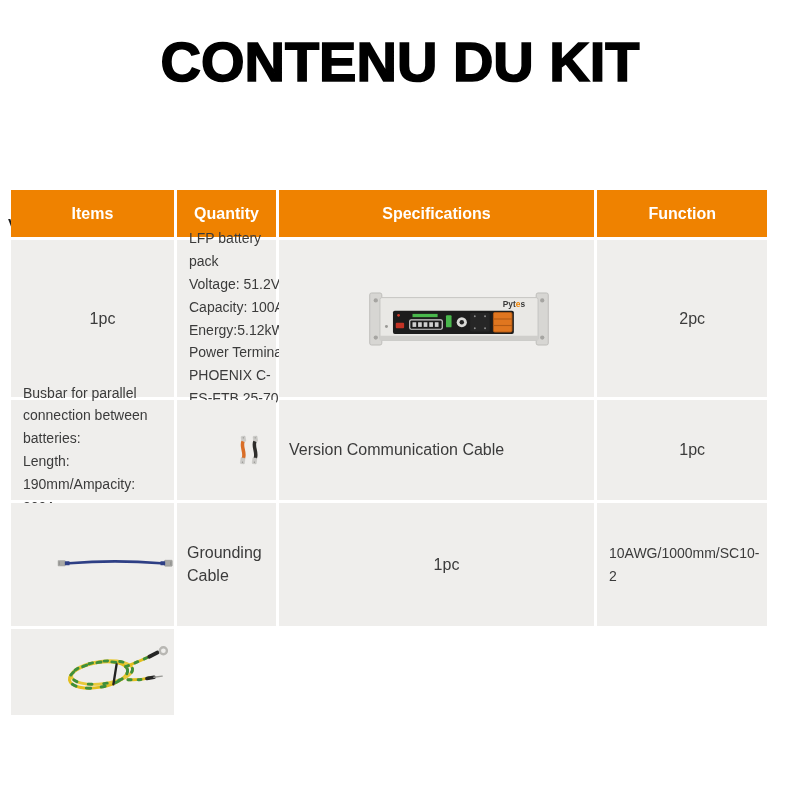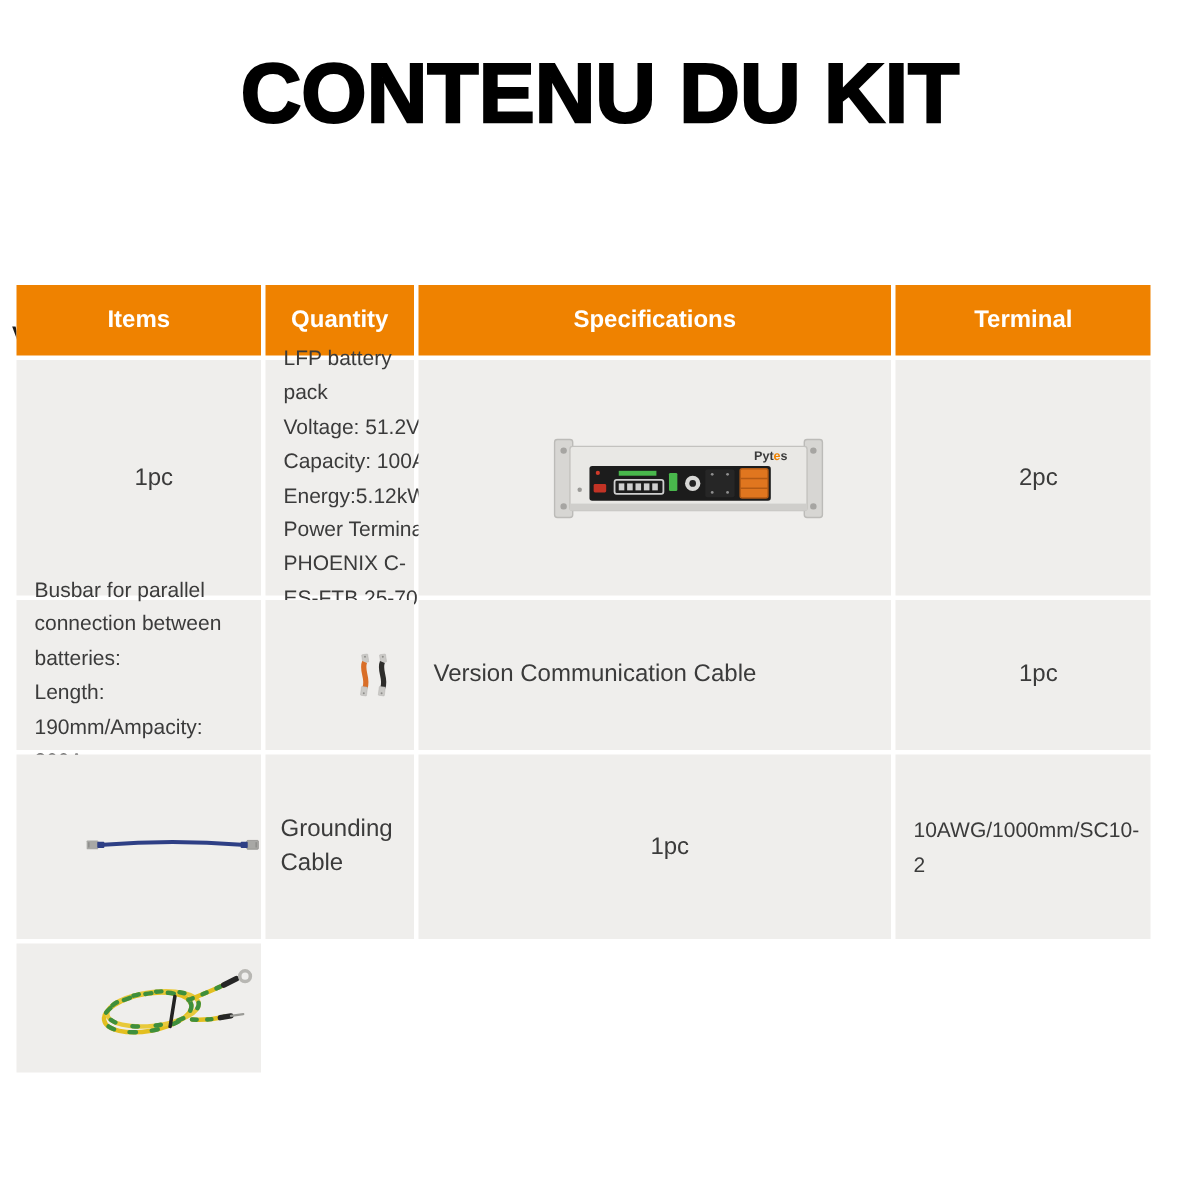--- a/index.html
+++ b/index.html
@@ -95,21 +95,21 @@
 
   <h1 class="title">CONTENU DU KIT</h1>
 
   <div class="version">V5° Version</div>
 
   <div class="kit-table">
 
     <div class="hcell">Items</div>
     <div class="hcell">Quantity</div>
     <div class="hcell">Specifications</div>
-    <div class="hcell">Terminal</div>
+    <div class="hcell">Function</div>
 
     <div class="cell qty">1pc</div>
     <div class="cell spec">LFP battery pack
 Voltage: 51.2V
 Capacity: 100Ah
 Energy:5.12kWh
 Power Terminal:
 PHOENIX C-ES-FTB 25-70</div>
     <div class="cell pic">
       <svg width="186" height="96" viewBox="0 0 200 100" aria-hidden="true">

